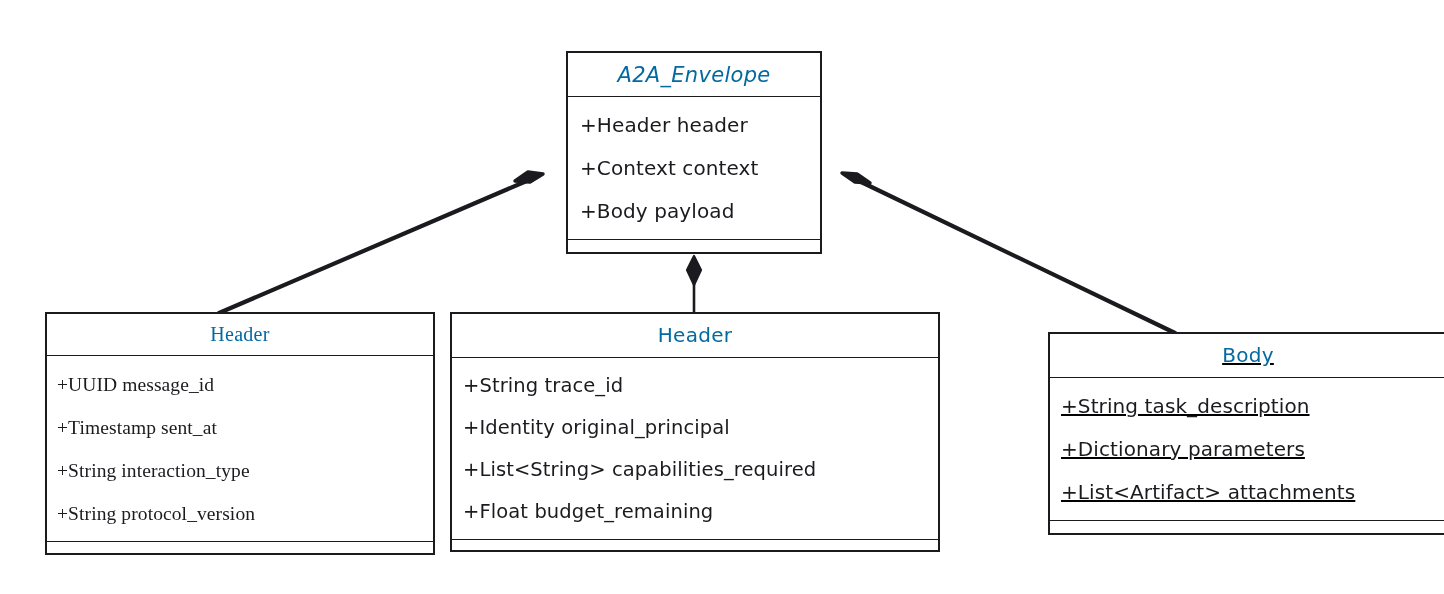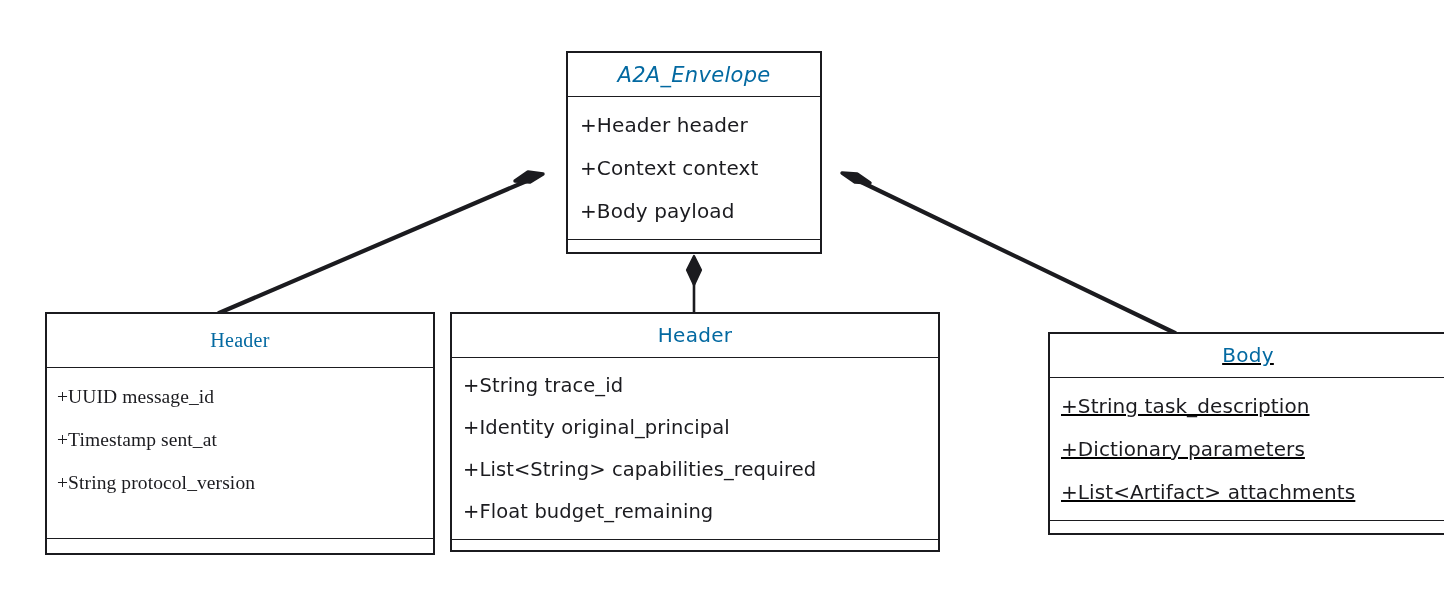--- a/index.html
+++ b/index.html
@@ -122,20 +122,21 @@
       <div class="uml-attr">+Body payload</div>
     </div>
     <div class="uml-methods"></div>
   </div>
 
   <div class="uml-class" id="class-header">
     <div class="uml-title">Header</div>
     <div class="uml-attrs">
       <div class="uml-attr">+UUID message_id</div>
       <div class="uml-attr">+Timestamp sent_at</div>
+      <div class="uml-attr">+String interaction_type</div>
       <div class="uml-attr">+String protocol_version</div>
     </div>
     <div class="uml-methods"></div>
   </div>
 
   <div class="uml-class" id="class-context">
     <div class="uml-title">Header</div>
     <div class="uml-attrs">
       <div class="uml-attr">+String trace_id</div>
       <div class="uml-attr">+Identity original_principal</div>

